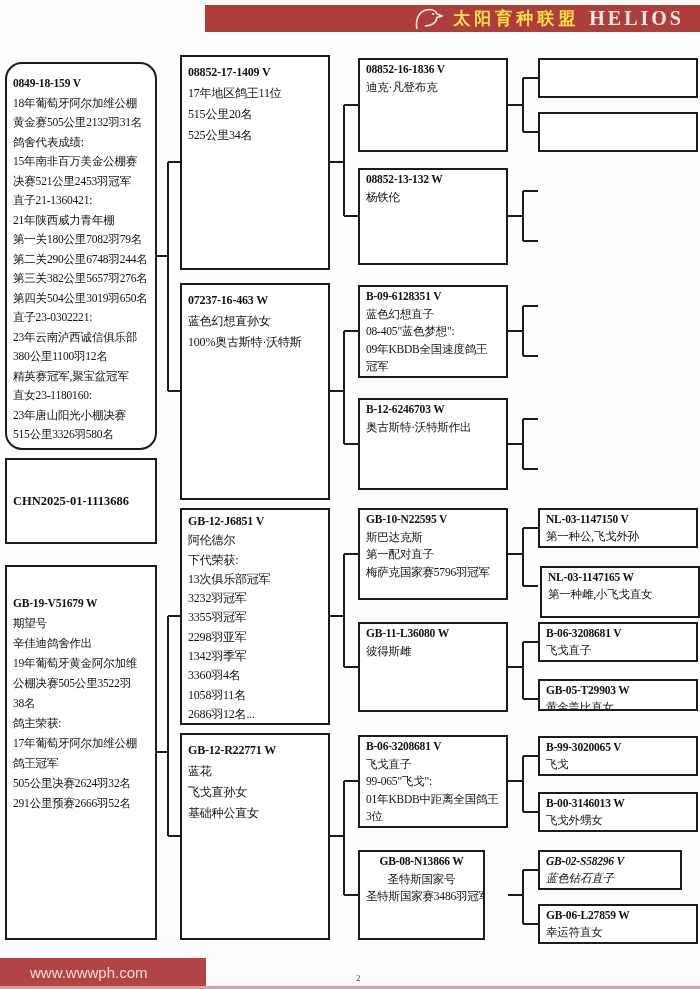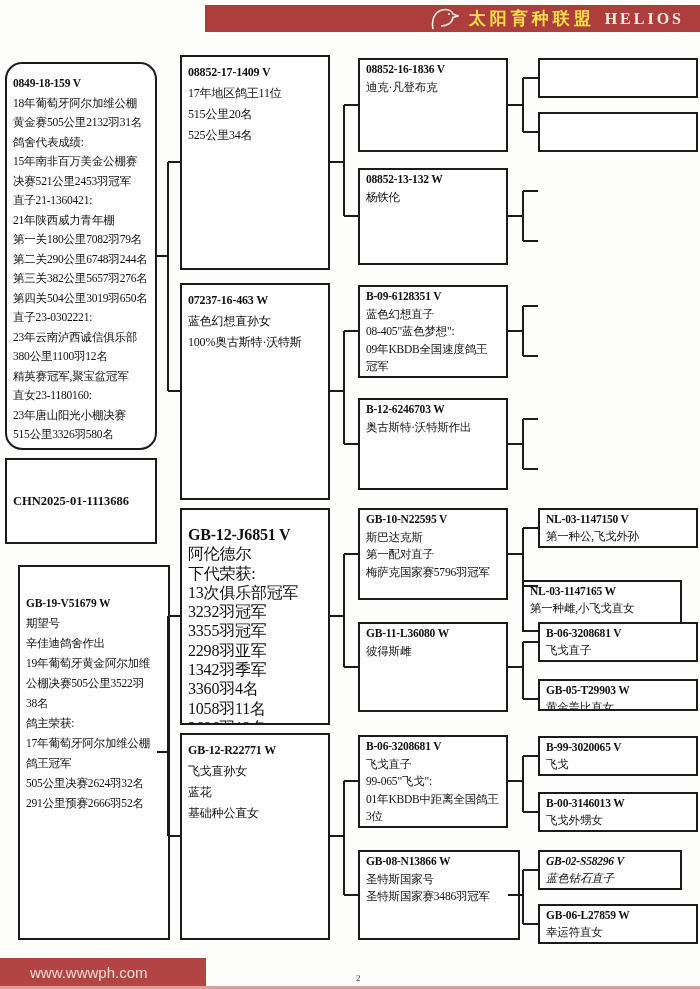--- a/index.html
+++ b/index.html
@@ -8,34 +8,34 @@
     background:#fdfdfb;color:#111;
     font-family:"Liberation Serif","DejaVu Serif",serif;
   }
   
   .banner{
     position:absolute;left:205px;top:5px;width:495px;height:27px;
     background:#ae3e3c;display:flex;align-items:center;justify-content:flex-end;
     gap:10px;padding-right:16px;box-sizing:border-box;
   }
   .banner-cn{color:#fde047;font-weight:bold;font-size:17px;letter-spacing:4px;white-space:nowrap;}
-  .banner-en{color:#f5ece6;font-weight:bold;font-size:16px;letter-spacing:3px;white-space:nowrap;}
+  .banner-en{color:#f5ece6;font-weight:bold;font-size:20px;letter-spacing:3px;white-space:nowrap;}
   
   #tree{position:absolute;left:0;top:0;width:700px;height:989px;}
   .box{
     position:absolute;border:2px solid #1b1b1b;background:#fff;
     box-sizing:border-box;padding:2px 6px;overflow:hidden;
   }
   .ln{white-space:nowrap;letter-spacing:-0.2px;}
   .ln:first-child{font-weight:bold;}
   .c1{font-size:11.5px;line-height:19.5px;padding-top:10px;border-radius:17px;}
   .c1m{font-size:11.5px;line-height:20px;padding-top:26px;}
   .subject{display:flex;align-items:center;font-weight:bold;font-size:12.5px;}
   .c2{font-size:12px;line-height:21px;padding-top:5px;}
-  .c2list{font-size:16px;line-height:19.3px;padding-top:15px;}
+  .c2list{font-size:12px;line-height:19.3px;padding-top:2px;}
   .c3{font-size:11.5px;line-height:17.5px;padding-top:1px;}
   .c4{font-size:11.5px;line-height:17px;padding-top:1px;}
   .conn{position:absolute;background:#1b1b1b;}
   
   .footer-bar{
     position:absolute;left:0;top:958px;width:206px;height:28px;background:#b24543;
     display:flex;align-items:center;padding-left:30px;box-sizing:border-box;
   }
   .website{color:#f3dbd7;font-size:15px;font-family:"Liberation Sans",sans-serif;}
   .pagenum{position:absolute;left:356px;top:973px;font-size:9px;color:#444;}
@@ -72,21 +72,21 @@
       <div class="ln">23年云南泸西诚信俱乐部</div>
       <div class="ln">380公里1100羽12名</div>
       <div class="ln">精英赛冠军,聚宝盆冠军</div>
       <div class="ln">直女23-1180160:</div>
       <div class="ln">23年唐山阳光小棚决赛</div>
       <div class="ln">515公里3326羽580名</div>
     </div>
   <div class="box subject" style="left:5px;top:458px;width:152px;height:86px;">
     <span>CHN2025-01-1113686</span>
   </div>
-  <div class="box c1m" style="left:18px;top:565px;width:152px;height:375px;">
+  <div class="box c1m" style="left:5px;top:565px;width:152px;height:375px;">
       <div class="ln">GB-19-V51679 W</div>
       <div class="ln">期望号</div>
       <div class="ln">辛佳迪鸽舍作出</div>
       <div class="ln">19年葡萄牙黄金阿尔加维</div>
       <div class="ln">公棚决赛505公里3522羽</div>
       <div class="ln">38名</div>
       <div class="ln">鸽主荣获:</div>
       <div class="ln">17年葡萄牙阿尔加维公棚</div>
       <div class="ln">鸽王冠军</div>
       <div class="ln">505公里决赛2624羽32名</div>
@@ -112,22 +112,22 @@
       <div class="ln">3232羽冠军</div>
       <div class="ln">3355羽冠军</div>
       <div class="ln">2298羽亚军</div>
       <div class="ln">1342羽季军</div>
       <div class="ln">3360羽4名</div>
       <div class="ln">1058羽11名</div>
       <div class="ln">2686羽12名...</div>
     </div>
   <div class="box c2" style="left:180px;top:733px;width:150px;height:207px;">
       <div class="ln">GB-12-R22771 W</div>
+      <div class="ln">蓝花</div>
       <div class="ln">飞戈直孙女</div>
-      <div class="ln">蓝花</div>
       <div class="ln">基础种公直女</div>
     </div>
 
   <div class="box c3" style="left:358px;top:58px;width:150px;height:94px;">
       <div class="ln">08852-16-1836 V</div>
       <div class="ln">迪克·凡登布克</div>
     </div>
   <div class="box c3" style="left:358px;top:168px;width:150px;height:97px;">
       <div class="ln">08852-13-132 W</div>
       <div class="ln">杨铁伦</div>
@@ -153,33 +153,33 @@
       <div class="ln">GB-11-L36080 W</div>
       <div class="ln">彼得斯雌</div>
     </div>
   <div class="box c3" style="left:358px;top:735px;width:150px;height:93px;">
       <div class="ln">B-06-3208681 V</div>
       <div class="ln">飞戈直子</div>
       <div class="ln">99-065"飞戈":</div>
       <div class="ln">01年KBDB中距离全国鸽王</div>
       <div class="ln">3位</div>
     </div>
-  <div class="box c3" style="left:358px;top:850px;width:162px;height:90px;">
+  <div class="box c3" style="left:358px;top:850px;width:127px;height:90px;text-align:center;">
       <div class="ln">GB-08-N13866 W</div>
       <div class="ln">圣特斯国家号</div>
       <div class="ln">圣特斯国家赛3486羽冠军</div>
     </div>
 
   <div class="box c4" style="left:538px;top:58px;width:160px;height:40px;"></div>
   <div class="box c4" style="left:538px;top:112px;width:160px;height:40px;"></div>
   <div class="box c4" style="left:538px;top:508px;width:160px;height:40px;">
       <div class="ln">NL-03-1147150 V</div>
       <div class="ln">第一种公,飞戈外孙</div>
     </div>
-  <div class="box c4" style="left:522px;top:566px;width:160px;height:52px;margin-top:14px;">
+  <div class="box c4" style="left:540px;top:566px;width:160px;height:52px;">
       <div class="ln">NL-03-1147165 W</div>
       <div class="ln">第一种雌,小飞戈直女</div>
     </div>
   <div class="box c4" style="left:538px;top:622px;width:160px;height:40px;">
       <div class="ln">B-06-3208681 V</div>
       <div class="ln">飞戈直子</div>
     </div>
   <div class="box c4" style="left:538px;top:679px;width:160px;height:32px;">
       <div class="ln">GB-05-T29903 W</div>
       <div class="ln">黄金盖比直女</div>

